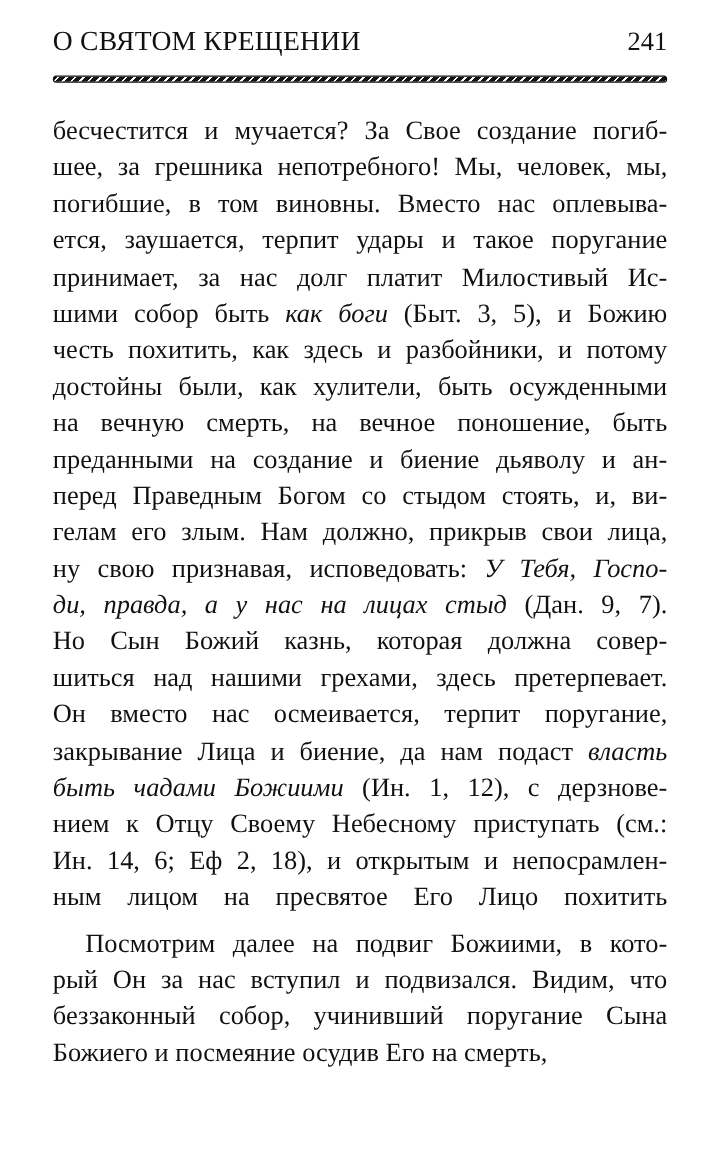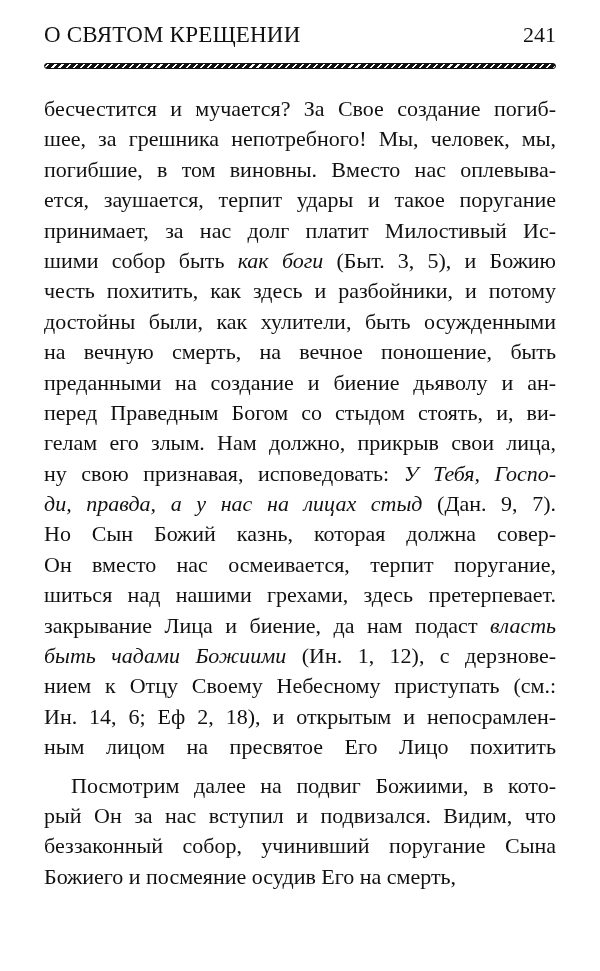--- a/index.html
+++ b/index.html
@@ -49,22 +49,22 @@
       <div class="line"><span>шими</span> <span>собор</span> <span>быть</span> <span class="it">как</span> <span class="it">боги</span> <span>(Быт.</span> <span>3,</span> <span>5),</span> <span>и</span> <span>Божию</span></div>
       <div class="line"><span>честь</span> <span>похитить,</span> <span>как</span> <span>здесь</span> <span>и</span> <span>разбойники,</span> <span>и</span> <span>потому</span></div>
       <div class="line"><span>достойны</span> <span>были,</span> <span>как</span> <span>хулители,</span> <span>быть</span> <span>осужденными</span></div>
       <div class="line"><span>на</span> <span>вечную</span> <span>смерть,</span> <span>на</span> <span>вечное</span> <span>поношение,</span> <span>быть</span></div>
       <div class="line"><span>преданными</span> <span>на</span> <span>создание</span> <span>и</span> <span>биение</span> <span>дьяволу</span> <span>и</span> <span>ан-</span></div>
       <div class="line"><span>перед</span> <span>Праведным</span> <span>Богом</span> <span>со</span> <span>стыдом</span> <span>стоять,</span> <span>и,</span> <span>ви-</span></div>
       <div class="line"><span>гелам</span> <span>его</span> <span>злым.</span> <span>Нам</span> <span>должно,</span> <span>прикрыв</span> <span>свои</span> <span>лица,</span></div>
       <div class="line"><span>ну</span> <span>свою</span> <span>признавая,</span> <span>исповедовать:</span> <span class="it">У</span> <span class="it">Тебя,</span> <span class="it">Госпо-</span></div>
       <div class="line"><span class="it">ди,</span> <span class="it">правда,</span> <span class="it">а</span> <span class="it">у</span> <span class="it">нас</span> <span class="it">на</span> <span class="it">лицах</span> <span class="it">стыд</span> <span>(Дан.</span> <span>9,</span> <span>7).</span></div>
       <div class="line"><span>Но</span> <span>Сын</span> <span>Божий</span> <span>казнь,</span> <span>которая</span> <span>должна</span> <span>совер-</span></div>
+      <div class="line"><span>шиться</span> <span>над</span> <span>нашими</span> <span>грехами,</span> <span>здесь</span> <span>претерпевает.</span></div>
       <div class="line"><span>Он</span> <span>вместо</span> <span>нас</span> <span>осмеивается,</span> <span>терпит</span> <span>поругание,</span></div>
-      <div class="line"><span>шиться</span> <span>над</span> <span>нашими</span> <span>грехами,</span> <span>здесь</span> <span>претерпевает.</span></div>
       <div class="line"><span>закрывание</span> <span>Лица</span> <span>и</span> <span>биение,</span> <span>да</span> <span>нам</span> <span>подаст</span> <span class="it">власть</span></div>
       <div class="line"><span class="it">быть</span> <span class="it">чадами</span> <span class="it">Божиими</span> <span>(Ин.</span> <span>1,</span> <span>12),</span> <span>с</span> <span>дерзнове-</span></div>
       <div class="line"><span>нием</span> <span>к</span> <span>Отцу</span> <span>Своему</span> <span>Небесному</span> <span>приступать</span> <span>(см.:</span></div>
       <div class="line"><span>Ин.</span> <span>14,</span> <span>6;</span> <span>Еф</span> <span>2,</span> <span>18),</span> <span>и</span> <span>открытым</span> <span>и</span> <span>непосрамлен-</span></div>
       <div class="line"><span>ным</span> <span>лицом</span> <span>на</span> <span>пресвятое</span> <span>Его</span> <span>Лицо</span> <span>похитить</span></div>
     </div>
     <div class="para-gap"></div>
     <div>
       <div class="line indent"><span>Посмотрим</span> <span>далее</span> <span>на</span> <span>подвиг</span> <span>Божиими,</span> <span>в</span> <span>кото-</span></div>
       <div class="line"><span>рый</span> <span>Он</span> <span>за</span> <span>нас</span> <span>вступил</span> <span>и</span> <span>подвизался.</span> <span>Видим,</span> <span>что</span></div>

